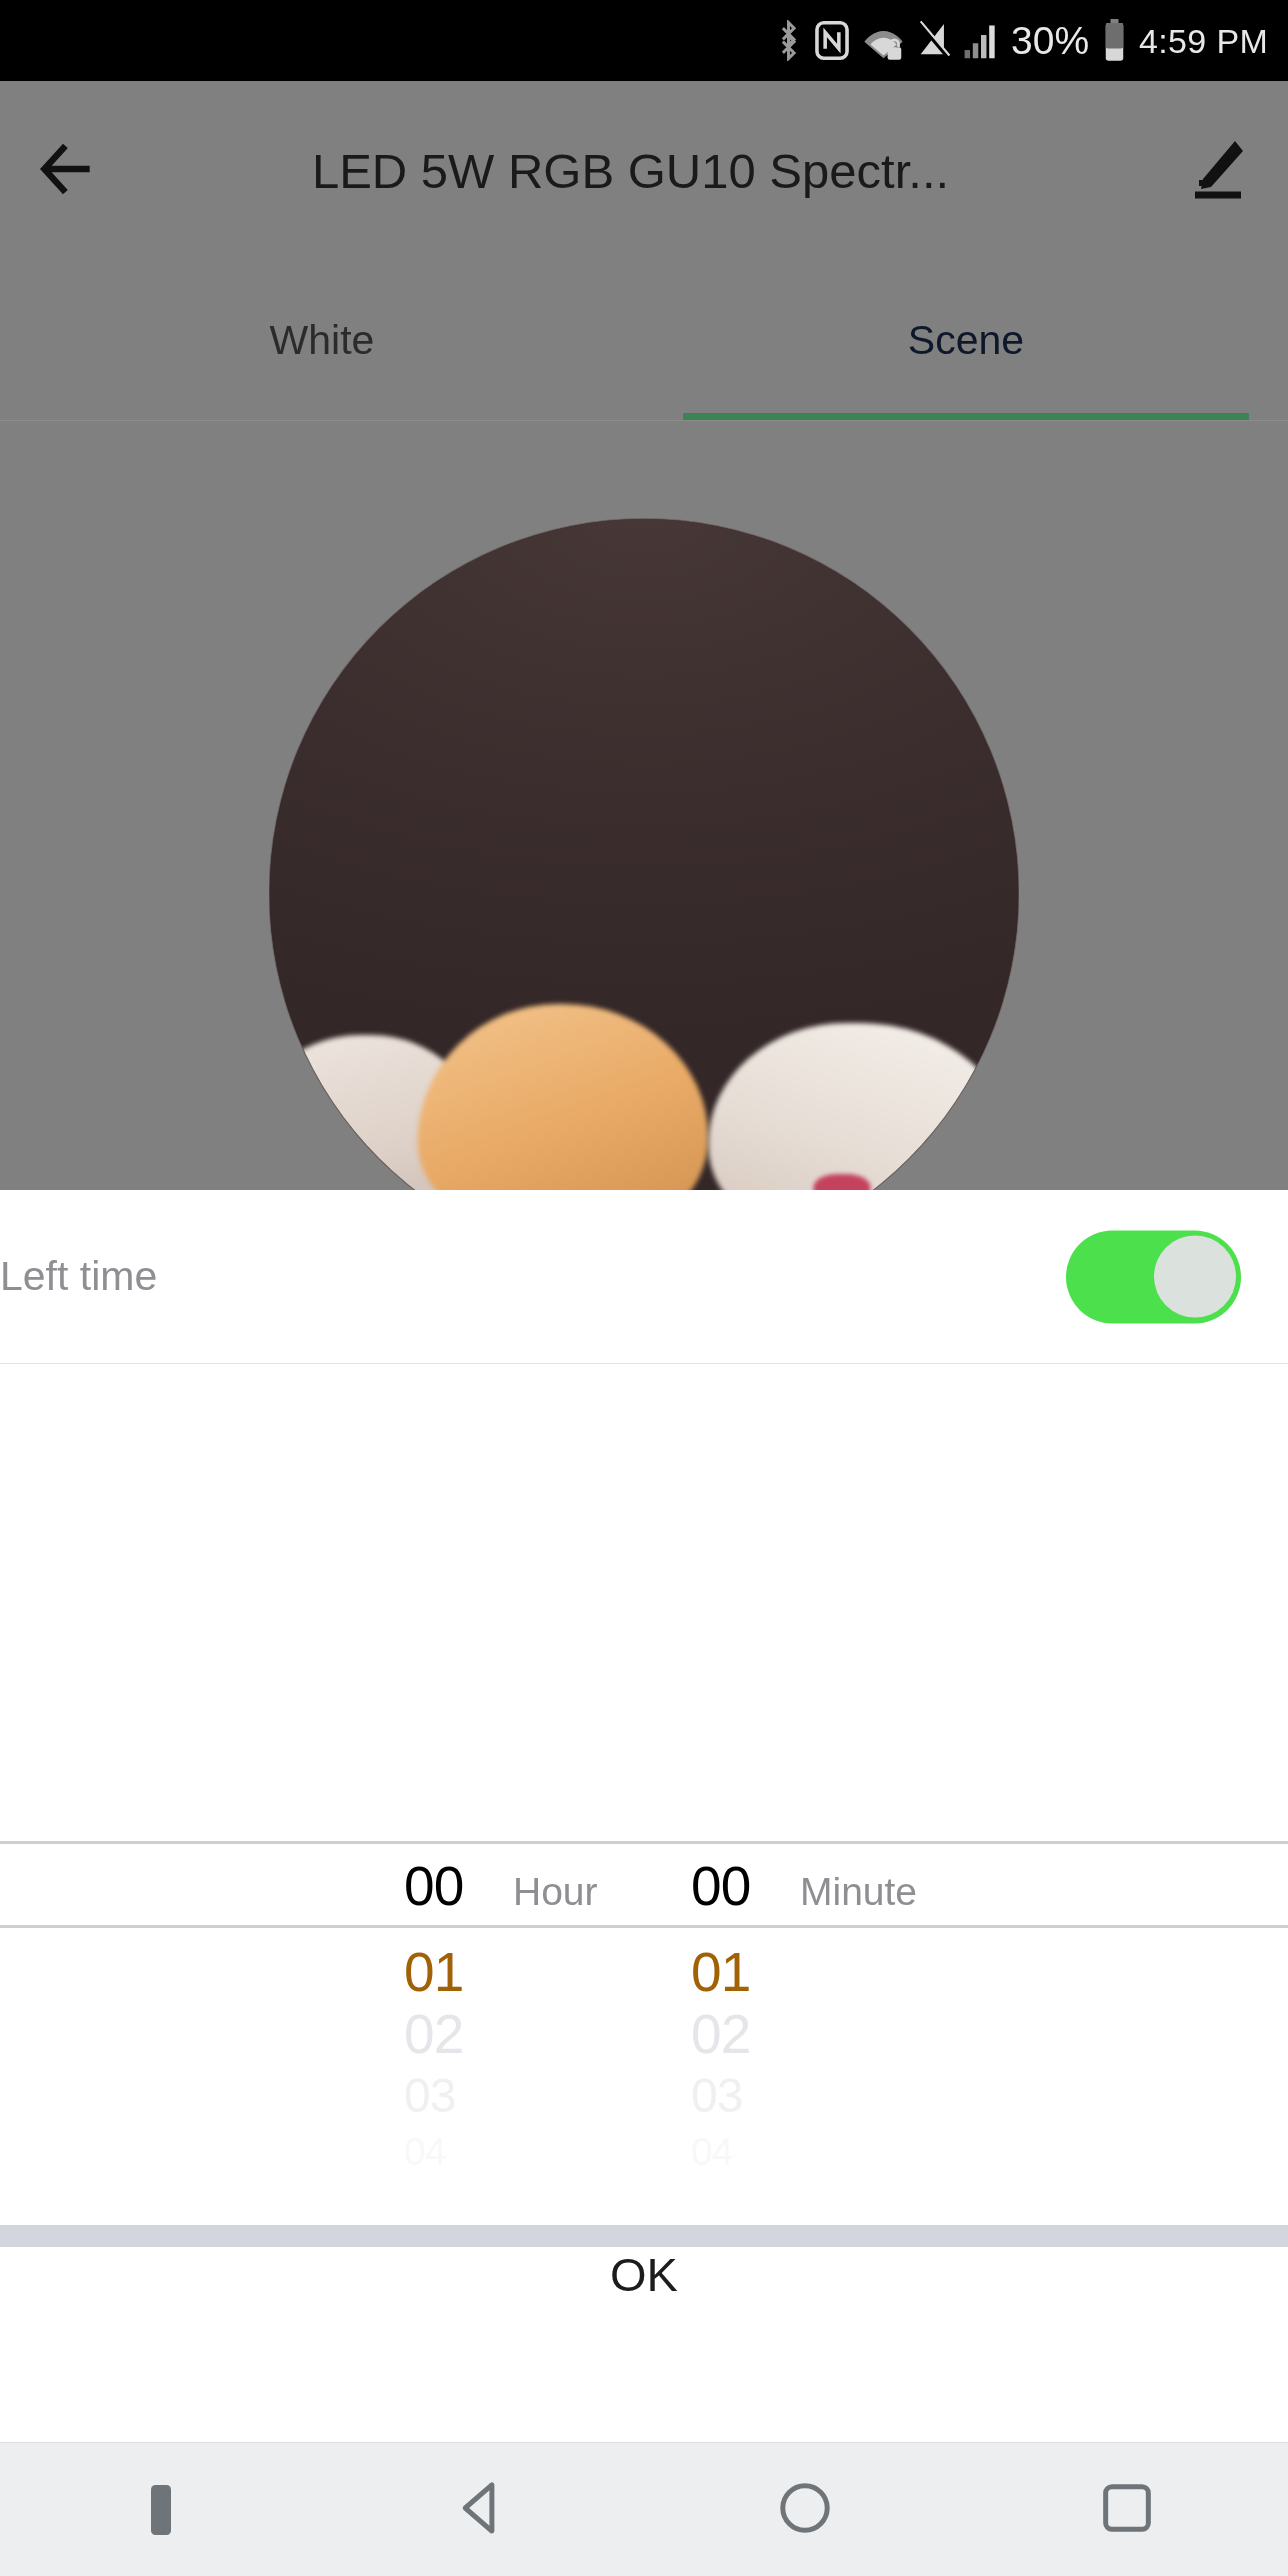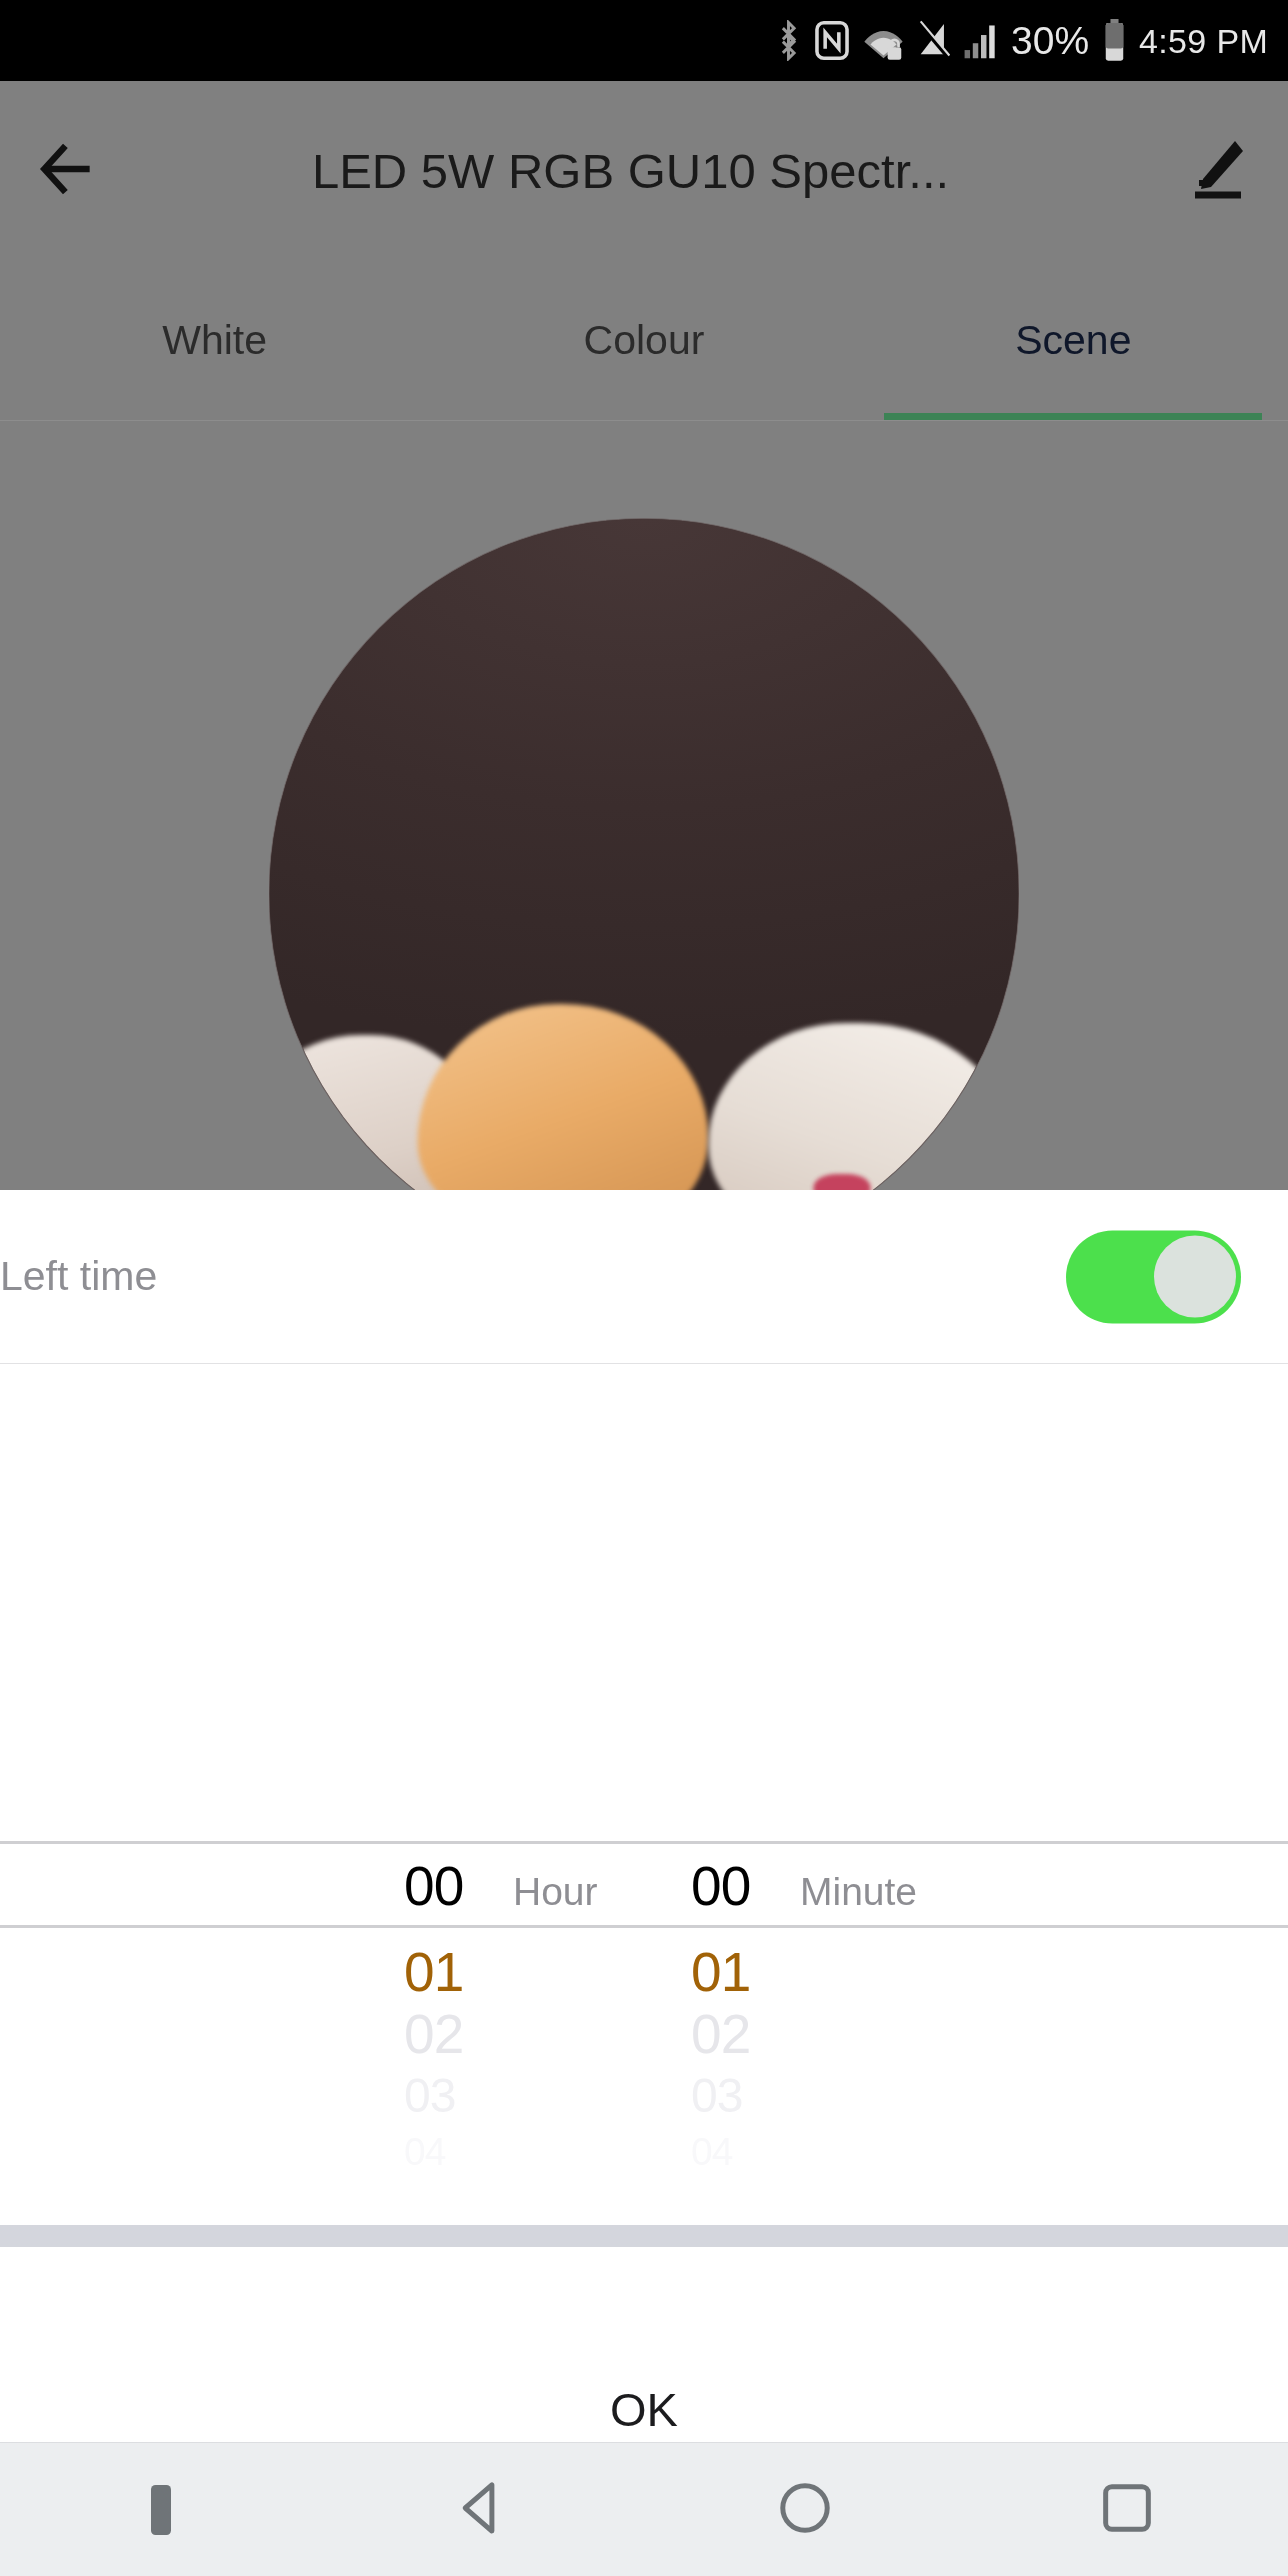--- a/index.html
+++ b/index.html
@@ -159,21 +159,21 @@
   .picker-row.r4 { top:363px; height:68px; }
   .picker-row.r1 .pnum { color:#a16207; font-weight:400; }
   .picker-row.r2 .pnum { color:#e6e6ea; font-weight:400; }
   .picker-row.r3 .pnum { color:#f0f0f3; font-weight:400; font-size:48px; }
   .picker-row.r4 .pnum { color:#f8f8fa; font-weight:400; font-size:39px; }
 
   .sheet-gap {
     width:100%; height:21.5px; background:#d4d6dd;
   }
   .ok-row {
-    width:100%; height:190px; display:flex; align-items:flex-end;
+    width:100%; height:190px; display:flex; align-items:flex-start;
     justify-content:center; background:#fff;
   }
   .ok-label { font-size:47px; color:#1c1c1e; }
 
   
   .navbar {
     position:absolute; bottom:0; left:0; width:1288px; height:134px;
     background:#eceef0; border-top:1.8px solid #dcdee1;
     display:flex; align-items:center;
   }
@@ -252,23 +252,20 @@
             <path d="M7 31 L30 31" stroke="#111" stroke-width="3.4"></path>
           </svg>
         </span>
       </div>
     </div>
 
     <div class="tabbar">
       <div class="tab">
         <span>White</span>
       </div>
-      <div class="tab">
-        <span>Colour</span>
-      </div>
       <div class="tab active">
         <span>Scene</span>
       </div>
     </div>
 
     <div class="content-area">
 
       <div class="scene-photo">
         <div class="photo-bg"></div>
         <div class="photo-cats">

